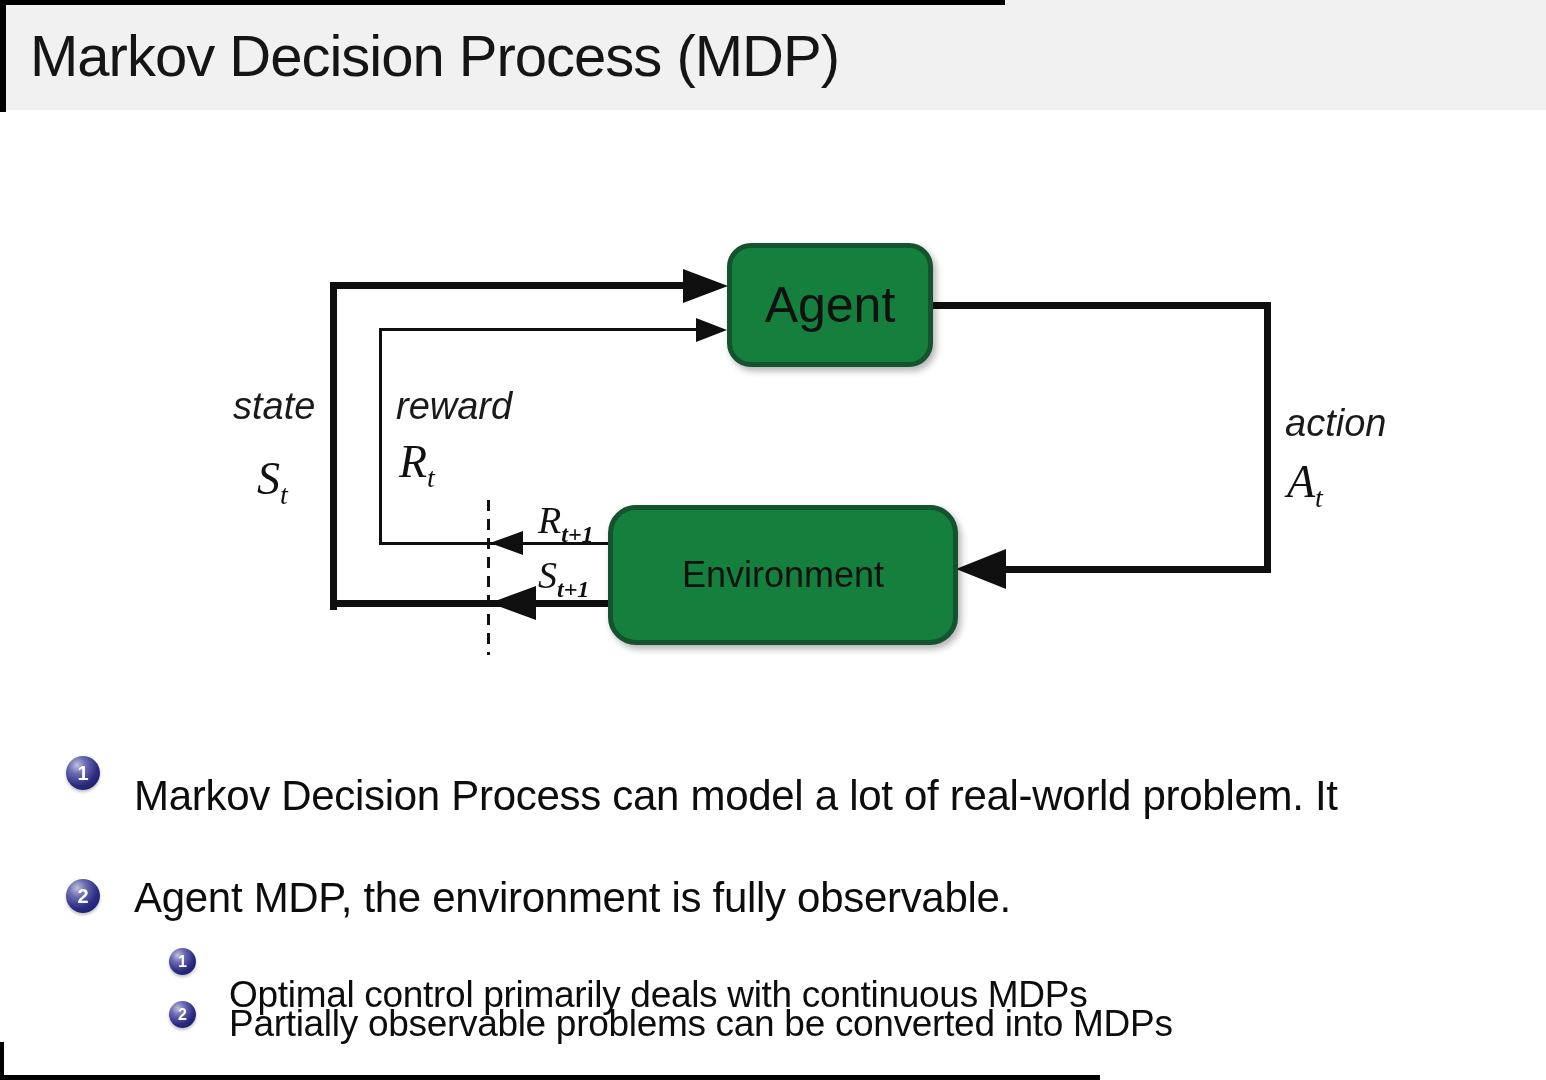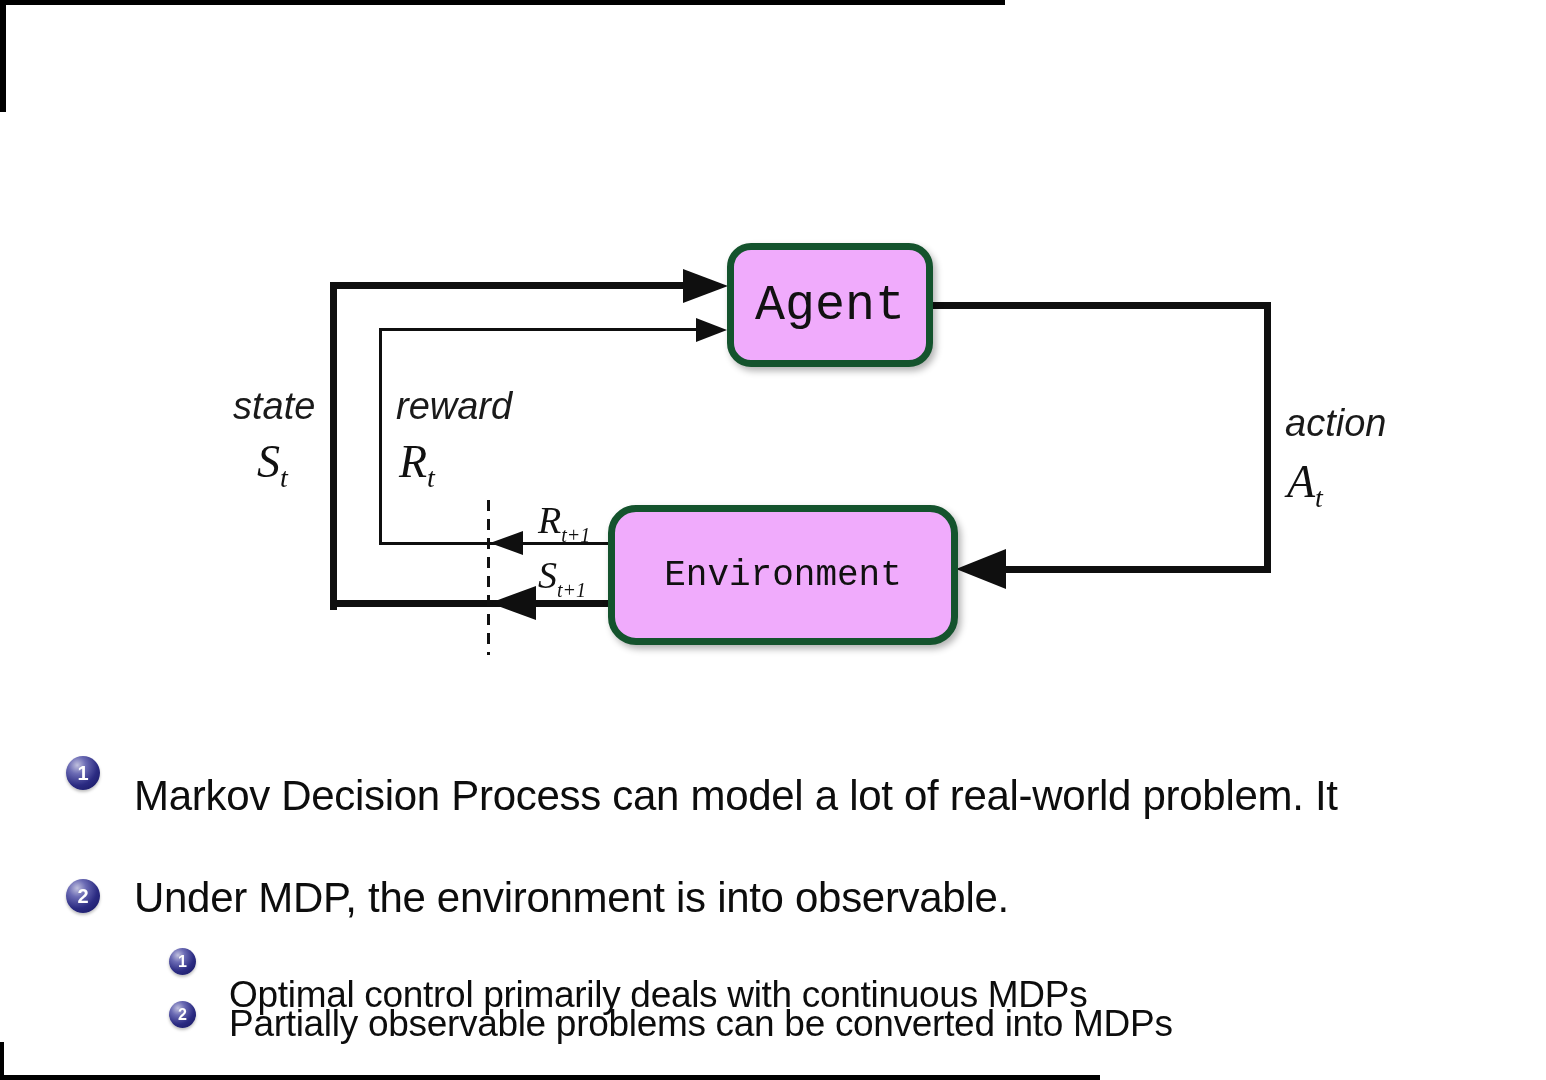--- a/index.html
+++ b/index.html
@@ -10,60 +10,62 @@
   
   .title-band{position:absolute;left:0;top:0;width:1546px;height:110px;background:#f1f1f1;}
   .slide-title{
     position:absolute;left:30px;top:22px;margin:0;font-size:58px;font-weight:400;
     letter-spacing:-1px;color:#151515;white-space:nowrap;
   }
   
   .edge{position:absolute;background:#000;}
   
   .node{
-    position:absolute;box-sizing:border-box;background:#f0abfc;border:7px solid #14532d;
+    position:absolute;box-sizing:border-box;background:#15803d;border:5px solid #14532d;
     border-radius:24px;display:flex;align-items:center;justify-content:center;
     box-shadow:3px 4px 7px rgba(0,0,0,0.30);
-    font-family:Liberation Mono, monospace;
   }
   .node-label{font-size:50px;color:#111;letter-spacing:0;}
   .ln{position:absolute;background:#0f0f0f;}
   .tri{position:absolute;width:0;height:0;}
   .tri.right-big{border-top:17px solid transparent;border-bottom:17px solid transparent;border-left:45px solid #0f0f0f;}
   .tri.right-sm {border-top:12px solid transparent;border-bottom:12px solid transparent;border-left:31px solid #0f0f0f;}
   .tri.left-big {border-top:17px solid transparent;border-bottom:17px solid transparent;border-right:46px solid #0f0f0f;}
   .tri.left-xl  {border-top:20px solid transparent;border-bottom:20px solid transparent;border-right:50px solid #0f0f0f;}
   .tri.left-sm  {border-top:12px solid transparent;border-bottom:12px solid transparent;border-right:33px solid #0f0f0f;}
   .dashed-line{
     position:absolute;width:3px;
     background:repeating-linear-gradient(to bottom,#111 0 11px,transparent 11px 19px);
   }
   .dlabel{position:absolute;font-size:38px;color:#1a1a1a;white-space:nowrap;font-style:italic;}
   .math{position:absolute;font-family:"Liberation Serif",serif;font-style:italic;font-size:46px;color:#111;white-space:nowrap;}
   .math sub{font-size:28px;line-height:0;}
   .math.small{font-size:38px;}
-  .math.small sub{font-size:20px;}
+  .math.small sub{font-size:24px;font-weight:bold;}
   
   .ball{
     position:absolute;border-radius:50%;display:flex;align-items:center;justify-content:center;
     background:radial-gradient(circle at 33% 27%, #c0c0de 0%, #6b6bb4 26%, #2b2b82 60%, #15155c 100%);
     color:#ffffff;font-weight:700;
     box-shadow:0 2px 3px rgba(0,0,0,0.25);
   }
   .ball.big{width:34px;height:34px;font-size:20px;}
   .ball.small{width:27px;height:27px;font-size:16px;}
   .bullet-text{position:absolute;font-size:42px;line-height:60px;color:#0d0d0d;letter-spacing:-0.3px;white-space:nowrap;}
   .bullet-text .bline{display:block;margin-top:24px;}
   .sub-text{position:absolute;font-size:37px;color:#0d0d0d;letter-spacing:-0.3px;white-space:nowrap;}
 </style>
 </head>
 <body>
 
 <div class="slide">
 
+  <div class="title-band">
+    <h1 class="slide-title">Markov Decision Process (MDP)</h1>
+  </div>
 
   <div class="edge" style="left:0;top:0;width:1005px;height:5px;"></div>
   <div class="edge" style="left:0;top:0;width:6px;height:112px;"></div>
   <div class="edge" style="left:0;top:1075px;width:1100px;height:5px;"></div>
   <div class="edge" style="left:0;top:1042px;width:4px;height:38px;"></div>
 
   <div>
 
     <div class="ln" style="left:330px;top:282px;width:355px;height:7px;"></div>
     <div class="tri right-big" style="left:683px;top:269px;"></div>
@@ -85,21 +87,21 @@
     <div class="dashed-line" style="left:487px;top:500px;height:155px;"></div>
 
     <div class="node" style="left:727px;top:243px;width:206px;height:124px;">
       <span class="node-label">Agent</span>
     </div>
     <div class="node" style="left:608px;top:505px;width:350px;height:140px;border-radius:28px;">
       <span class="node-label" style="font-size:36px;">Environment</span>
     </div>
 
     <div class="dlabel" style="left:233px;top:385px;">state</div>
-    <div class="math" style="left:257px;top:435px;"><span>S</span><sub>t</sub></div>
+    <div class="math" style="left:257px;top:452px;"><span>S</span><sub>t</sub></div>
 
     <div class="dlabel" style="left:396px;top:385px;">reward</div>
     <div class="math" style="left:399px;top:435px;text-align:center;"><span>R</span><sub>t</sub></div>
 
     <div class="dlabel" style="left:1285px;top:402px;">action</div>
     <div class="math" style="left:1287px;top:455px;"><span>A</span><sub>t</sub></div>
 
     <div class="math small" style="left:538px;top:498px;"><span>R</span><sub>t+1</sub></div>
     <div class="math small" style="left:538px;top:553px;"><span>S</span><sub>t+1</sub></div>
   </div>
@@ -109,21 +111,21 @@
     <div class="ball big" style="left:66px;top:756px;">
       <span>1</span>
     </div>
     <div class="bullet-text" style="left:134px;top:742px;">
       <span class="bline">Markov Decision Process can model a lot of real-world problem. It</span>
     </div>
 
     <div class="ball big" style="left:66px;top:879px;">
       <span>2</span>
     </div>
-    <div class="bullet-text" style="left:134px;top:868px;">Under MDP, the environment is into observable.</div>
+    <div class="bullet-text" style="left:134px;top:868px;">Agent MDP, the environment is fully observable.</div>
 
     <div class="ball small" style="left:169px;top:948px;">
       <span>1</span>
     </div>
     <div class="sub-text" style="left:229px;top:938px;margin-top:36px;">Optimal control primarily deals with continuous MDPs</div>
 
     <div class="ball small" style="left:169px;top:1001px;">
       <span>2</span>
     </div>
     <div class="sub-text" style="left:229px;top:991px;margin-top:12px;">Partially observable problems can be converted into MDPs</div>

